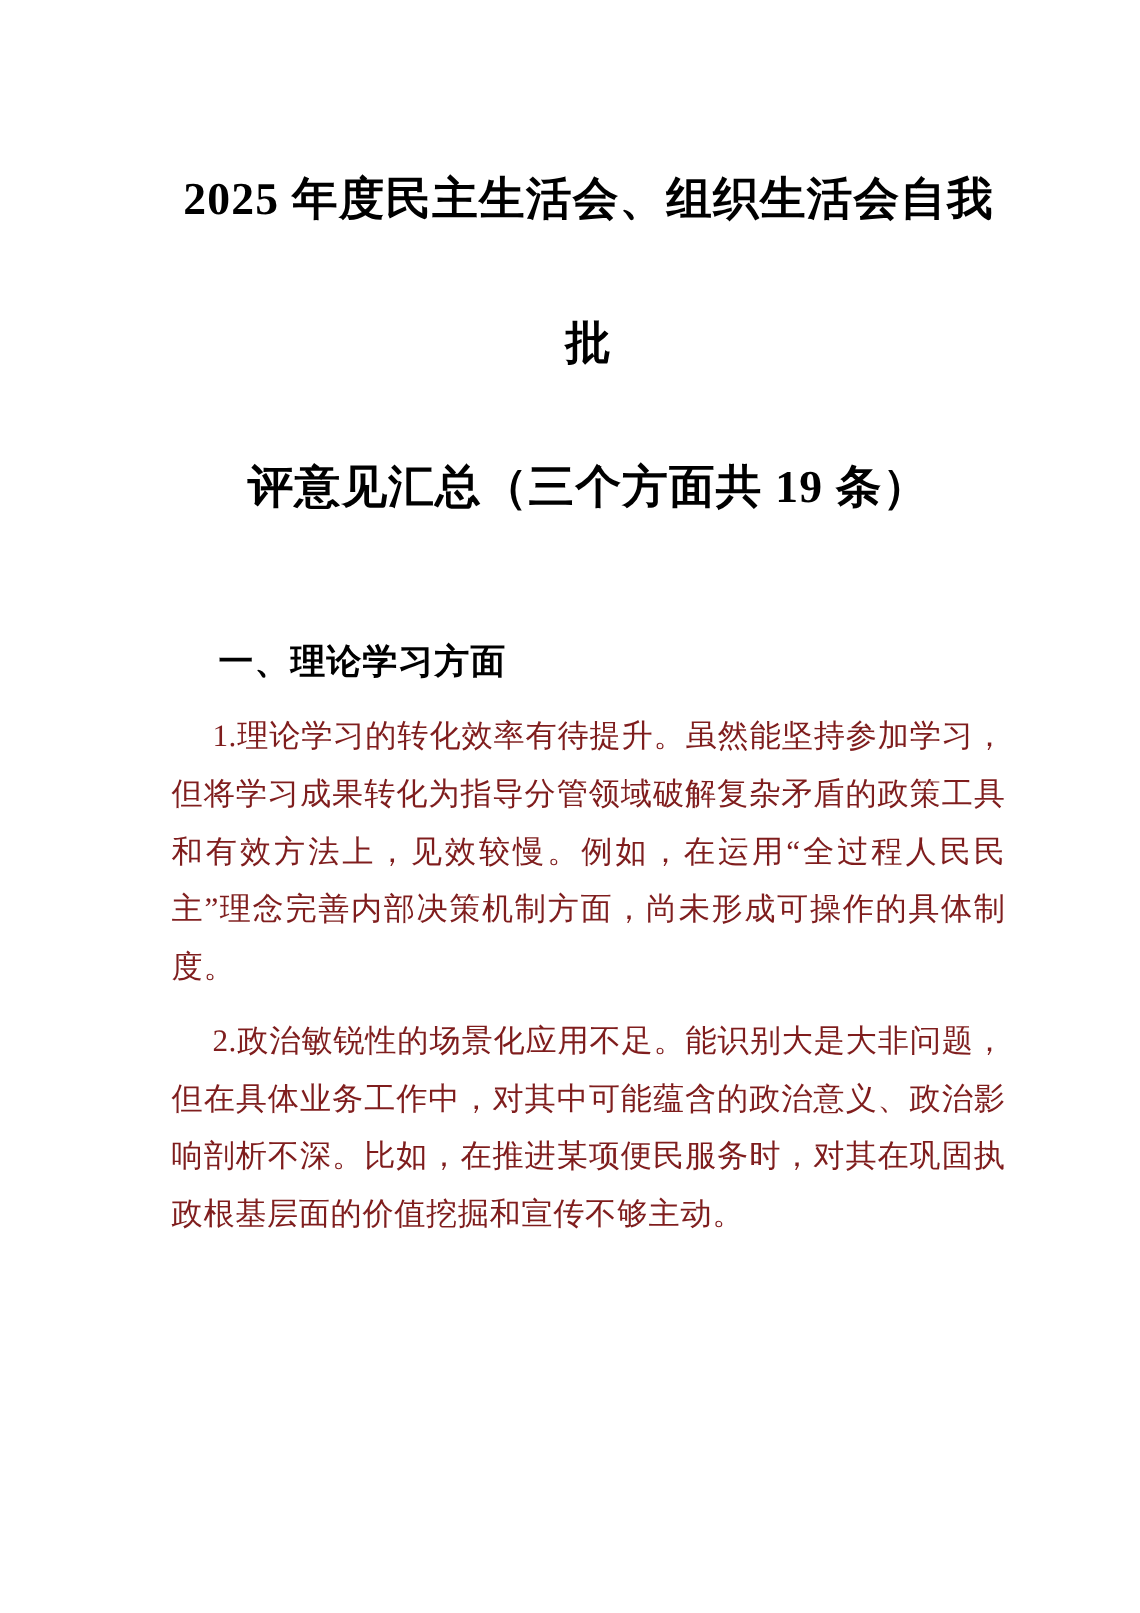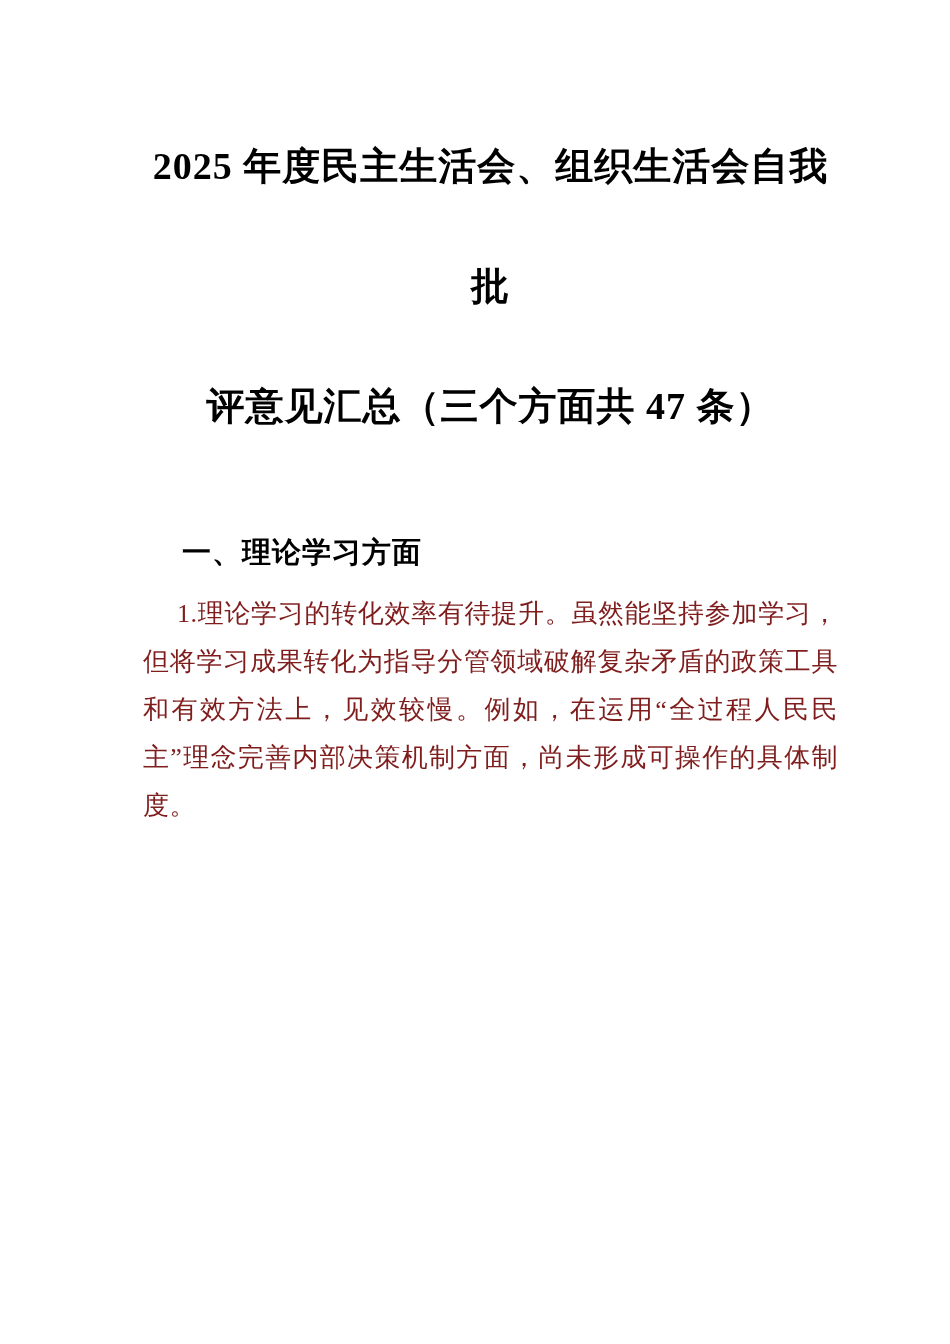--- a/index.html
+++ b/index.html
@@ -47,22 +47,23 @@
     font-weight: 400;
   }
 </style>
 </head>
 <body>
 
 <div class="page">
 
   <div class="doc-title">
     <div>2025 年度民主生活会、组织生活会自我批</div>
-    <div>评意见汇总（三个方面共 47 条）</div>
+    <div>评意见汇总（三个方面共 19 条）</div>
   </div>
 
   <div class="section-heading">一、理论学习方面</div>
 
   <p class="para">1.理论学习的转化效率有待提升。虽然能坚持参加学习，但将学习成果转化为指导分管领域破解复杂矛盾的政策工具和有效方法上，见效较慢。例如，在运用“全过程人民民主”理念完善内部决策机制方面，尚未形成可操作的具体制度。</p>
 
+  <p class="para">2.政治敏锐性的场景化应用不足。能识别大是大非问题，但在具体业务工作中，对其中可能蕴含的政治意义、政治影响剖析不深。比如，在推进某项便民服务时，对其在巩固执政根基层面的价值挖掘和宣传不够主动。</p>
 
 
 </div>
 
 </body></html>

